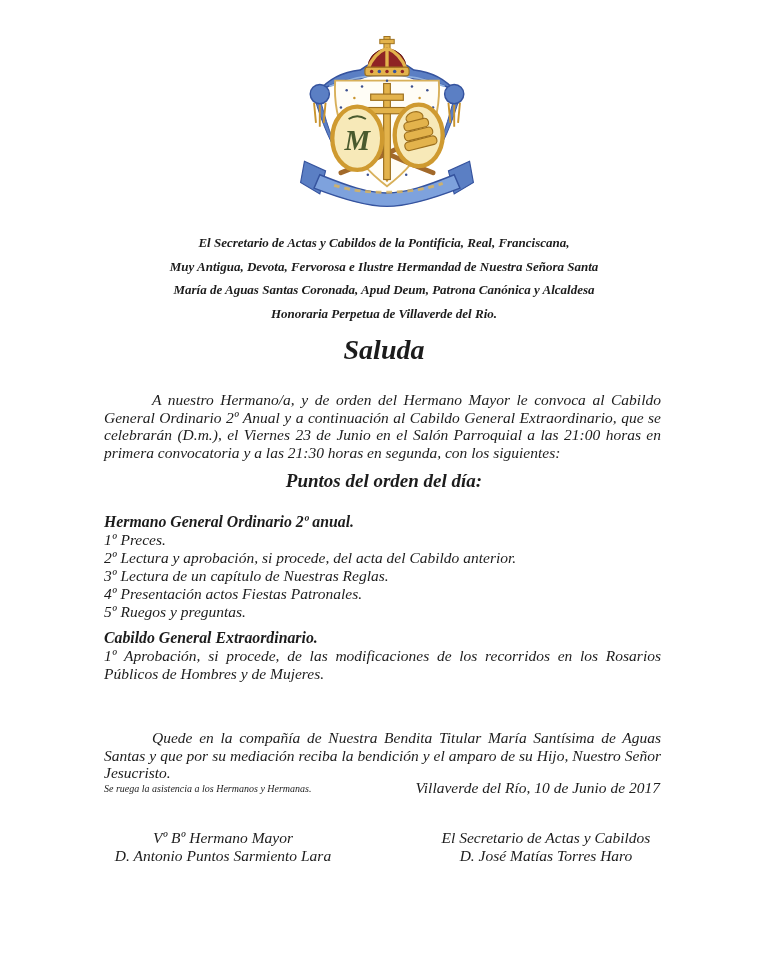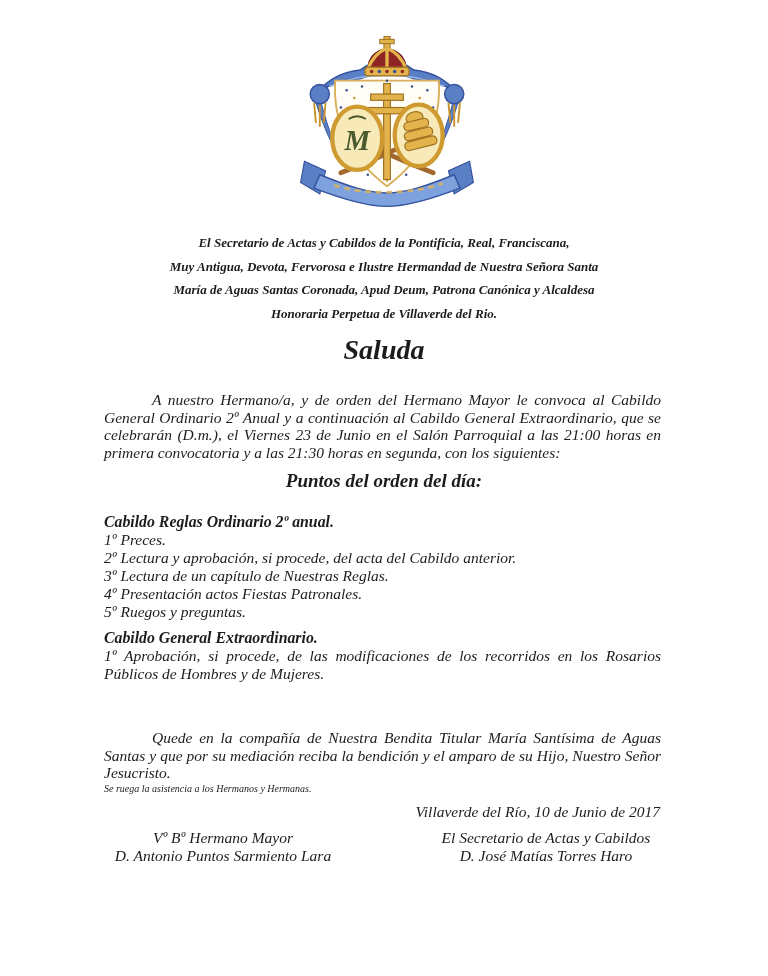--- a/index.html
+++ b/index.html
@@ -18,21 +18,21 @@
   .intro { top:391px; left:104px; width:557px; text-indent:48px; }
   .puntos { top:470px; left:0; width:768px; text-align:center;
     font-weight:bold; font-size:19px; }
   .section { left:104px; width:557px; font-size:15.5px; line-height:18px; }
   .sec1 { top:513px; }
   .sec2 { top:629px; }
   .sec-heading { font-weight:bold; font-size:15.8px; }
   .sec-item-par { text-align:justify; line-height:17.6px; }
   .quede { top:686px; left:104px; width:557px; text-indent:48px;margin-top:43px; }
   .ruega { top:749px; left:104px; width:557px; font-size:10px;margin-top:34px; }
-  .dateline { top:779px; left:104px; width:556px; text-align:right; font-size:15.5px;margin-top:24px; }
+  .dateline { top:779px; left:104px; width:556px; text-align:right; font-size:15.5px; }
   .sig { text-align:center; font-size:15.5px; line-height:18px; width:260px; }
   .sig-left { top:829px; left:93px; }
   .sig-right { top:829px; left:416px; }
 </style>
 </head>
 <body>
 
 <div class="page">
 
   <div class="abs crest">
@@ -135,21 +135,21 @@
     <div>Honoraria Perpetua de Villaverde del Rio.</div>
   </div>
 
   <div class="abs saluda">Saluda</div>
 
   <div class="abs body-par intro">A nuestro Hermano/a, y de orden del Hermano Mayor le convoca al Cabildo General Ordinario 2º Anual y a continuación al Cabildo General Extraordinario, que se celebrarán (D.m.), el Viernes 23 de Junio en el Salón Parroquial a las 21:00 horas en primera convocatoria y a las 21:30 horas en segunda, con los siguientes:</div>
 
   <div class="abs puntos">Puntos del orden del día:</div>
 
   <div class="abs section sec1">
-    <div class="sec-heading">Cabildo Reglas Ordinario 2º anual.</div>
+    <div class="sec-heading">Hermano General Ordinario 2º anual.</div>
     <div>1º Preces.</div>
     <div>2º Lectura y aprobación, si procede, del acta del Cabildo anterior.</div>
     <div>3º Lectura de un capítulo de Nuestras Reglas.</div>
     <div>4º Presentación actos Fiestas Patronales.</div>
     <div>5º Ruegos y preguntas.</div>
   </div>
 
   <div class="abs section sec2">
     <div class="sec-heading">Cabildo General Extraordinario.</div>
     <div class="sec-item-par">1º Aprobación, si procede, de las modificaciones de los recorridos en los Rosarios Públicos de Hombres y de Mujeres.</div>

